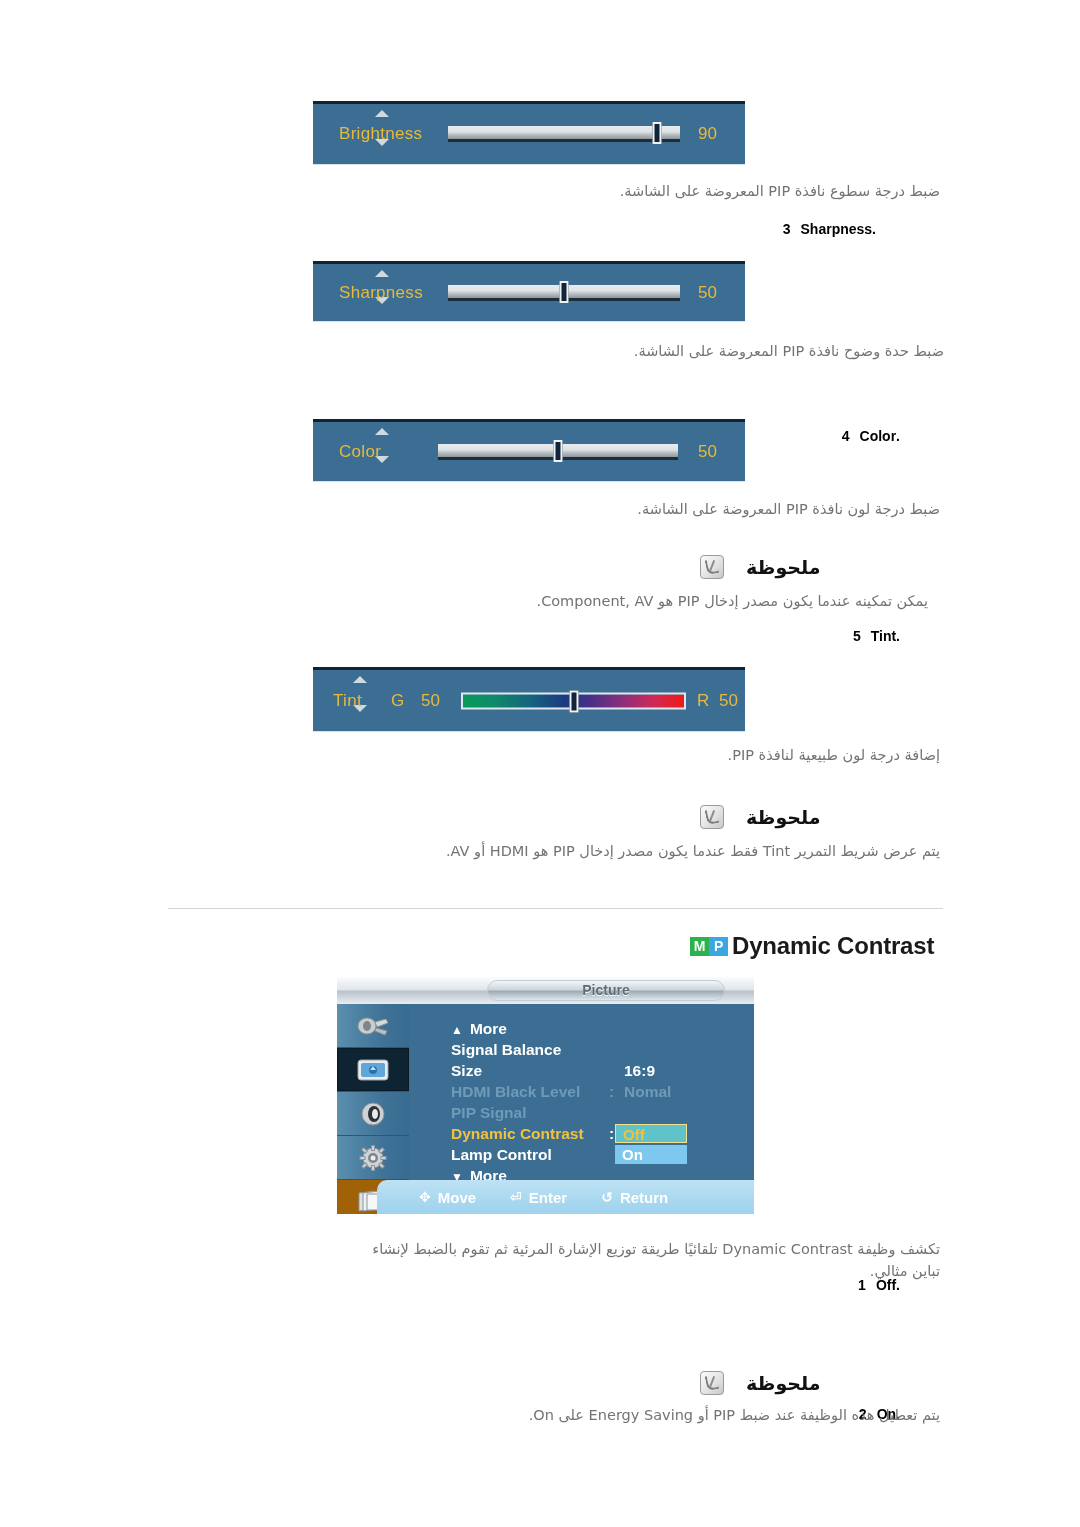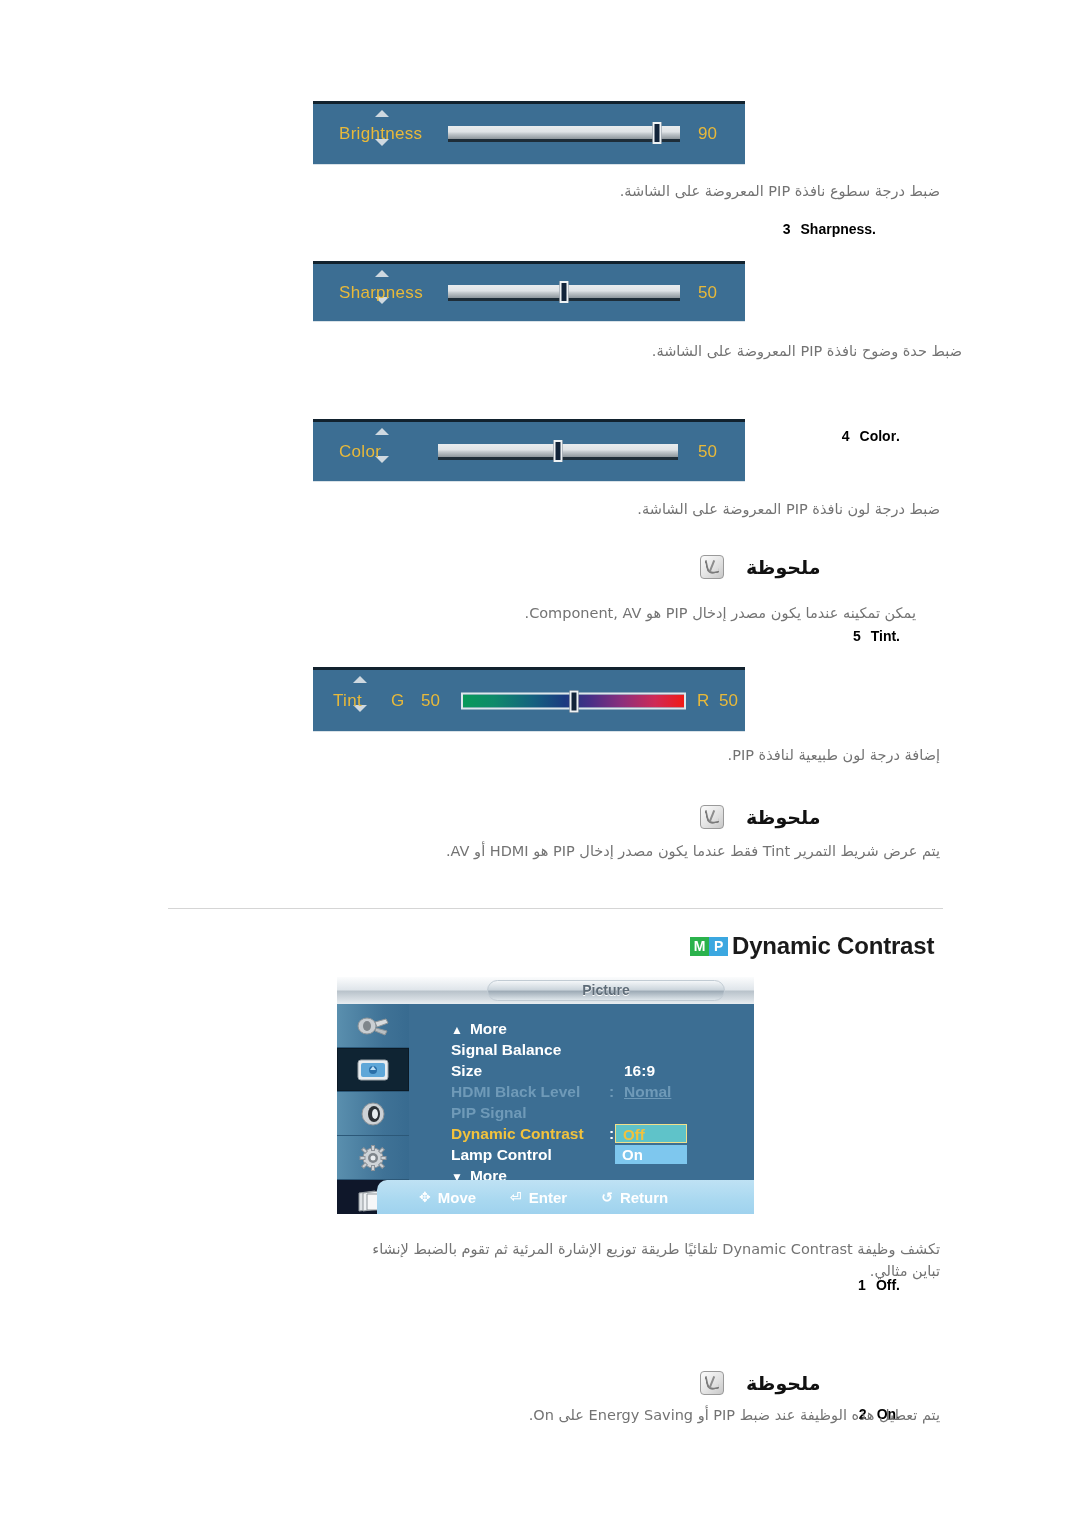--- a/index.html
+++ b/index.html
@@ -176,21 +176,21 @@
 
   .divider {
     position: absolute;
     height: 1px;
     background: #d5d5d5;
   }
 
   
   #osd-menu {
     position: absolute;
-    background: #0f172a;
+    background: #a16207;
     box-sizing: border-box;
     overflow: hidden;
   }
   .osd-titlebar {
     position: absolute;
     left: 0; top: 0; right: 0;
     height: 27px;
     background: linear-gradient(#fbfcfd 0%, #dfe5ea 48%, #b8c2ca 52%, #e8edf1 100%);
   }
   .osd-title-pill {
@@ -330,21 +330,21 @@
     <div style="height:20px"></div>
     <div class="osd-arrow down"></div>
   </div>
   <div class="osd-label">Sharpness</div>
   <div class="osd-track" style="left:135px; width:232px;">
     <div class="osd-thumb" id="th1" style="left: 50%;"></div>
   </div>
   <div class="osd-value" style="left:385px;">50</div>
 </div>
 
-<div class="ar" style="left:582px; top:340px; width:380px;">ضبط حدة وضوح نافذة PIP المعروضة على الشاشة.</div>
+<div class="ar" style="left:564px; top:340px; width:380px;">ضبط حدة وضوح نافذة PIP المعروضة على الشاشة.</div>
 
 <div class="num-item" style="left:640px; top:380px; width:260px;margin-top:48px;">
   <span class="idx">.4</span><span class="nm">Color</span>
 </div>
 
 <div class="osd-bar" id="sl2" style="left:313px; top:419px; width:432px; height:62px;">
   <div class="arrow-col">
     <div class="osd-arrow up"></div>
     <div style="height:21px"></div>
     <div class="osd-arrow down"></div>
@@ -355,21 +355,21 @@
   </div>
   <div class="osd-value" style="left:385px;">50</div>
 </div>
 
 <div class="ar" style="left:560px; top:498px; width:380px;">ضبط درجة لون نافذة PIP المعروضة على الشاشة.</div>
 
 <div class="note-head" style="left:700px; top:555px; width:240px; justify-content:flex-end;">
   <span>ملحوظة</span>
   <span class="note-icon"></span>
 </div>
-<div class="ar" style="left:436px; top:590px; width:480px;margin-top:12px;">يمكن تمكينه عندما يكون مصدر إدخال PIP هو Component, AV.</div>
+<div class="ar" style="left:448px; top:590px; width:480px;">يمكن تمكينه عندما يكون مصدر إدخال PIP هو Component, AV.</div>
 
 <div class="num-item" style="left:640px; top:628px; width:260px;">
   <span class="idx">.5</span><span class="nm">Tint</span>
 </div>
 
 <div class="osd-bar" id="sl3" style="left:313px; top:667px; width:432px; height:64px;">
   <div class="arrow-col" style="left:36px;">
     <div class="osd-arrow up"></div>
     <div style="height:22px"></div>
     <div class="osd-arrow down"></div>
@@ -478,21 +478,21 @@
 
     <div class="osd-row" style="top:56px;">
       <span>Size</span>
     </div>
     <div class="osd-val" style="top:56px;">16:9</div>
 
     <div class="osd-row dim" style="top:77px;">
       <span>HDMI Black Level</span>
     </div>
     <div class="osd-colon dim" style="top:77px;">:</div>
-    <div class="osd-val dim" style="top:77px;text-decoration:underline;">Nomal</div>
+    <div class="osd-val dim" style="top:77px;">Nomal</div>
 
     <div class="osd-row dim" style="top:98px;">
       <span>PIP Signal</span>
     </div>
 
     <div class="osd-row sel" style="top:119px;">
       <span>Dynamic Contrast</span>
     </div>
     <div class="osd-colon" style="top:119px;">:</div>
 

